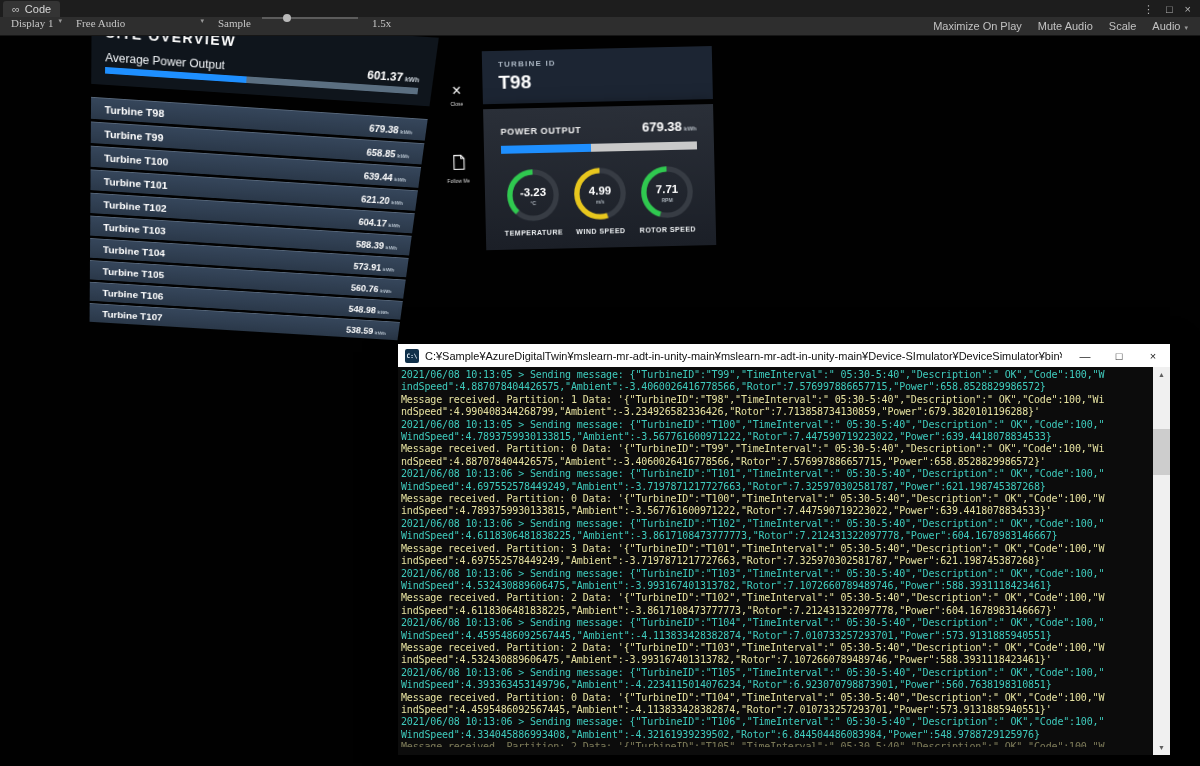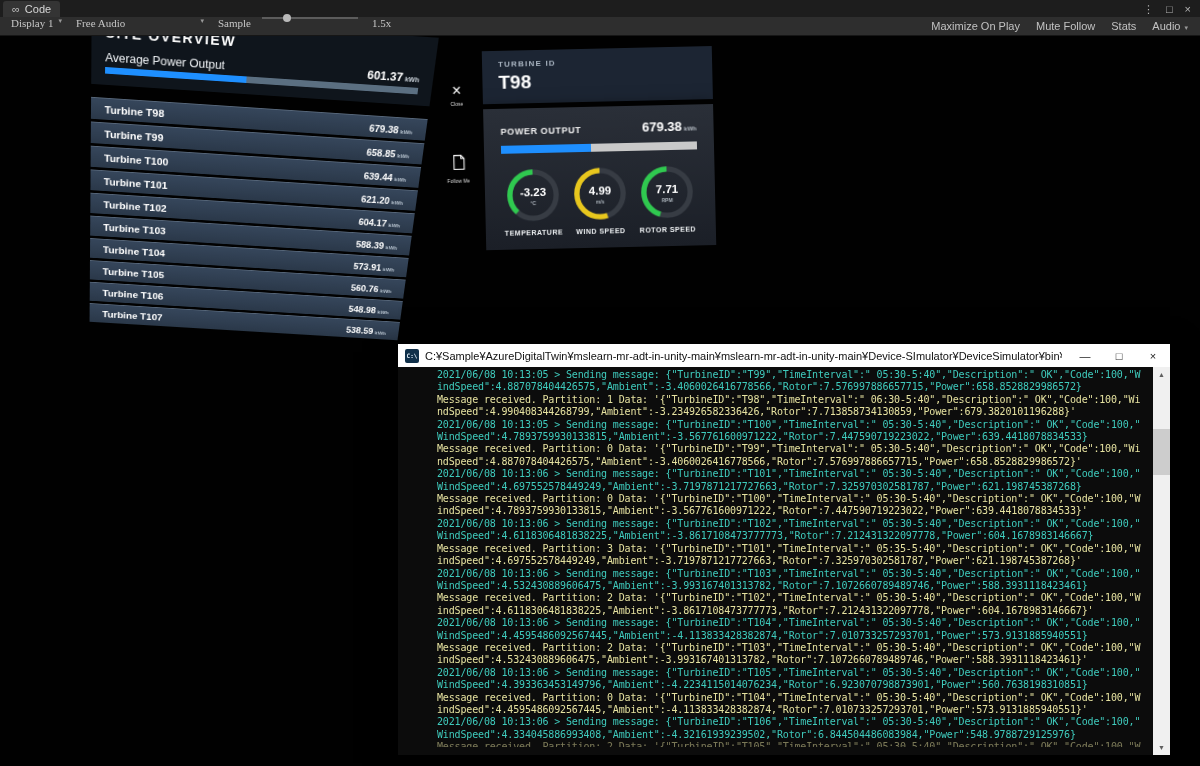--- a/index.html
+++ b/index.html
@@ -79,21 +79,21 @@
   .c-title{height:23px;background:#ffffff;display:flex;align-items:center;padding-left:7px;gap:6px;}
   .cmd-icon{width:14px;height:14px;background:#10304a;border-radius:2px;color:#e8f4ff;
             font-family:"DejaVu Sans Mono",monospace;font-size:6px;font-weight:bold;
             display:flex;align-items:center;justify-content:center;flex:none;}
   .c-title-text{flex:1;font-size:11px;color:#101010;white-space:nowrap;overflow:hidden;}
   .c-btns{display:flex;height:100%;flex:none;}
   .c-btn{width:34px;display:flex;align-items:center;justify-content:center;font-size:11px;color:#222;}
   .c-body{position:absolute;top:23px;left:0;right:17px;bottom:0;background:#0c0c0c;
           overflow:hidden;padding:2px 0 0 3px;}
   .cline{font-family:"DejaVu Sans Mono",monospace;font-size:10px;line-height:12.4px;
-         letter-spacing:-0.16px;white-space:pre;margin-left:36px;}
+         letter-spacing:-0.16px;white-space:pre;}
   .cline.s{color:#3fcbbd;}
   .cline.r{color:#e6e2a0;}
   .cline.partial{height:6px;overflow:hidden;opacity:0.5;}
   .c-vscroll{position:absolute;top:23px;right:0;bottom:0;width:17px;background:#f0f0f0;}
   .c-arrow{height:15px;display:flex;align-items:center;justify-content:center;color:#606060;font-size:7px;}
   .c-arrow.down{position:absolute;bottom:0;left:0;right:0;}
   .c-thumb{position:absolute;top:62px;left:0;right:0;height:46px;background:#cdcdcd;}
 </style>
 </head>
 <body>
@@ -126,24 +126,24 @@
       <span class="slider-track">
         <span class="slider-dot"></span>
       </span>
       <span>1.5x</span>
     </div>
     <div class="tb-right">
       <div class="tb-btn">
         <span>Maximize On Play</span>
       </div>
       <div class="tb-btn">
-        <span>Mute Follow</span>
+        <span>Mute Audio</span>
       </div>
       <div class="tb-btn">
-        <span>Stats</span>
+        <span>Scale</span>
       </div>
       <div class="tb-btn">
         <span>Audio</span>
         <span class="dd-arrow">▾</span>
       </div>
     </div>
   </div>
 
   <div class="gameview">
 
@@ -285,33 +285,33 @@
       <div class="c-title-text">C:¥Sample¥AzureDigitalTwin¥mslearn-mr-adt-in-unity-main¥mslearn-mr-adt-in-unity-main¥Device-SImulator¥DeviceSimulator¥bin¥Debug¥netcoreapp...</div>
       <div class="c-btns">
         <div class="c-btn">—</div>
         <div class="c-btn">□</div>
         <div class="c-btn">×</div>
       </div>
     </div>
     <div class="c-body" id="console-output">
         <div class="cline s">2021/06/08 10:13:05 &gt; Sending message: {"TurbineID":"T99","TimeInterval":" 05:30-5:40","Description":" OK","Code":100,"W</div>
         <div class="cline s">indSpeed":4.887078404426575,"Ambient":-3.4060026416778566,"Rotor":7.576997886657715,"Power":658.8528829986572}</div>
-        <div class="cline r">Message received. Partition: 1 Data: '{"TurbineID":"T98","TimeInterval":" 06:30-5:40","Description":" OK","Code":100,"Wi</div>
+        <div class="cline r">Message received. Partition: 1 Data: '{"TurbineID":"T98","TimeInterval":" 05:30-5:40","Description":" OK","Code":100,"Wi</div>
         <div class="cline r">ndSpeed":4.990408344268799,"Ambient":-3.234926582336426,"Rotor":7.713858734130859,"Power":679.3820101196288}'</div>
         <div class="cline s">2021/06/08 10:13:05 &gt; Sending message: {"TurbineID":"T100","TimeInterval":" 05:30-5:40","Description":" OK","Code":100,"</div>
         <div class="cline s">WindSpeed":4.7893759930133815,"Ambient":-3.567761600971222,"Rotor":7.447590719223022,"Power":639.4418078834533}</div>
         <div class="cline r">Message received. Partition: 0 Data: '{"TurbineID":"T99","TimeInterval":" 05:30-5:40","Description":" OK","Code":100,"Wi</div>
         <div class="cline r">ndSpeed":4.887078404426575,"Ambient":-3.4060026416778566,"Rotor":7.576997886657715,"Power":658.8528829986572}'</div>
         <div class="cline s">2021/06/08 10:13:06 &gt; Sending message: {"TurbineID":"T101","TimeInterval":" 05:30-5:40","Description":" OK","Code":100,"</div>
         <div class="cline s">WindSpeed":4.697552578449249,"Ambient":-3.7197871217727663,"Rotor":7.325970302581787,"Power":621.198745387268}</div>
         <div class="cline r">Message received. Partition: 0 Data: '{"TurbineID":"T100","TimeInterval":" 05:30-5:40","Description":" OK","Code":100,"W</div>
         <div class="cline r">indSpeed":4.7893759930133815,"Ambient":-3.567761600971222,"Rotor":7.447590719223022,"Power":639.4418078834533}'</div>
         <div class="cline s">2021/06/08 10:13:06 &gt; Sending message: {"TurbineID":"T102","TimeInterval":" 05:30-5:40","Description":" OK","Code":100,"</div>
         <div class="cline s">WindSpeed":4.6118306481838225,"Ambient":-3.8617108473777773,"Rotor":7.212431322097778,"Power":604.1678983146667}</div>
-        <div class="cline r">Message received. Partition: 3 Data: '{"TurbineID":"T101","TimeInterval":" 05:35-5:40","Description":" OK","Code":100,"W</div>
+        <div class="cline r">Message received. Partition: 3 Data: '{"TurbineID":"T101","TimeInterval":" 05:30-5:40","Description":" OK","Code":100,"W</div>
         <div class="cline r">indSpeed":4.697552578449249,"Ambient":-3.7197871217727663,"Rotor":7.325970302581787,"Power":621.198745387268}'</div>
         <div class="cline s">2021/06/08 10:13:06 &gt; Sending message: {"TurbineID":"T103","TimeInterval":" 05:30-5:40","Description":" OK","Code":100,"</div>
         <div class="cline s">WindSpeed":4.532430889606475,"Ambient":-3.993167401313782,"Rotor":7.1072660789489746,"Power":588.3931118423461}</div>
         <div class="cline r">Message received. Partition: 2 Data: '{"TurbineID":"T102","TimeInterval":" 05:30-5:40","Description":" OK","Code":100,"W</div>
         <div class="cline r">indSpeed":4.6118306481838225,"Ambient":-3.8617108473777773,"Rotor":7.212431322097778,"Power":604.1678983146667}'</div>
         <div class="cline s">2021/06/08 10:13:06 &gt; Sending message: {"TurbineID":"T104","TimeInterval":" 05:30-5:40","Description":" OK","Code":100,"</div>
         <div class="cline s">WindSpeed":4.4595486092567445,"Ambient":-4.113833428382874,"Rotor":7.010733257293701,"Power":573.9131885940551}</div>
         <div class="cline r">Message received. Partition: 2 Data: '{"TurbineID":"T103","TimeInterval":" 05:30-5:40","Description":" OK","Code":100,"W</div>
         <div class="cline r">indSpeed":4.532430889606475,"Ambient":-3.993167401313782,"Rotor":7.1072660789489746,"Power":588.3931118423461}'</div>
         <div class="cline s">2021/06/08 10:13:06 &gt; Sending message: {"TurbineID":"T105","TimeInterval":" 05:30-5:40","Description":" OK","Code":100,"</div>

